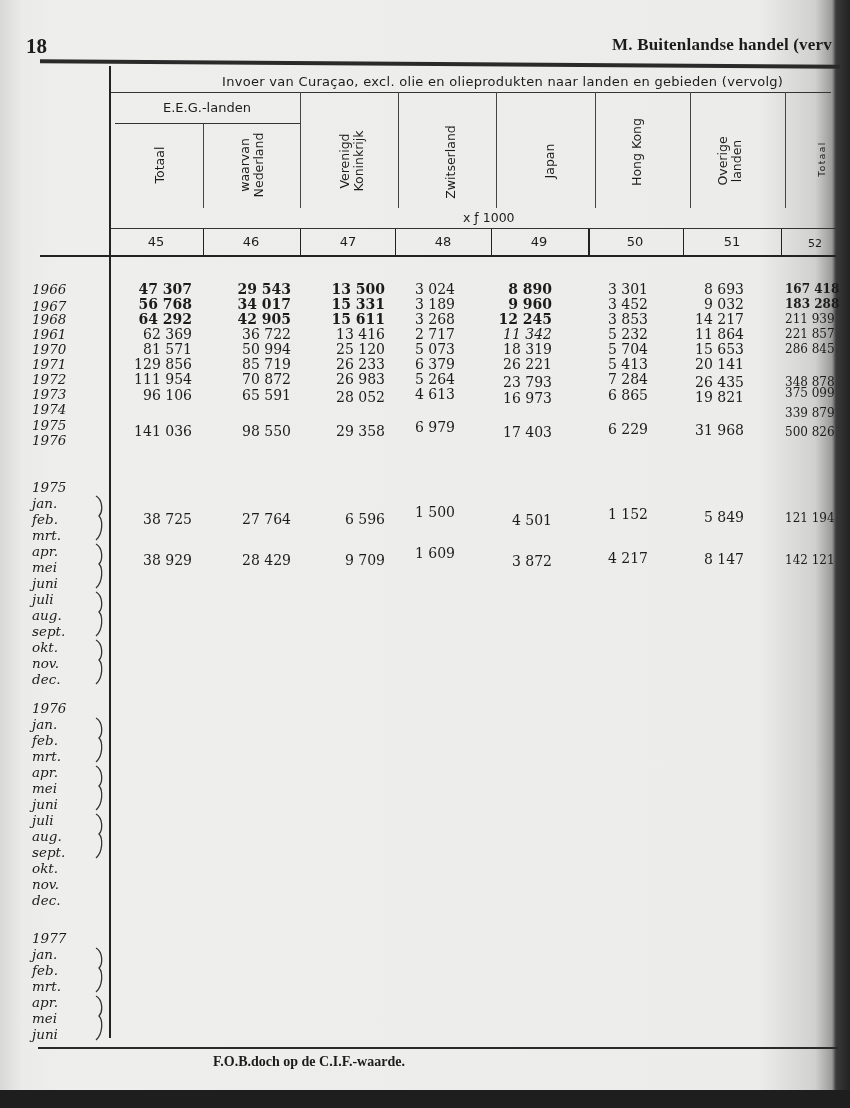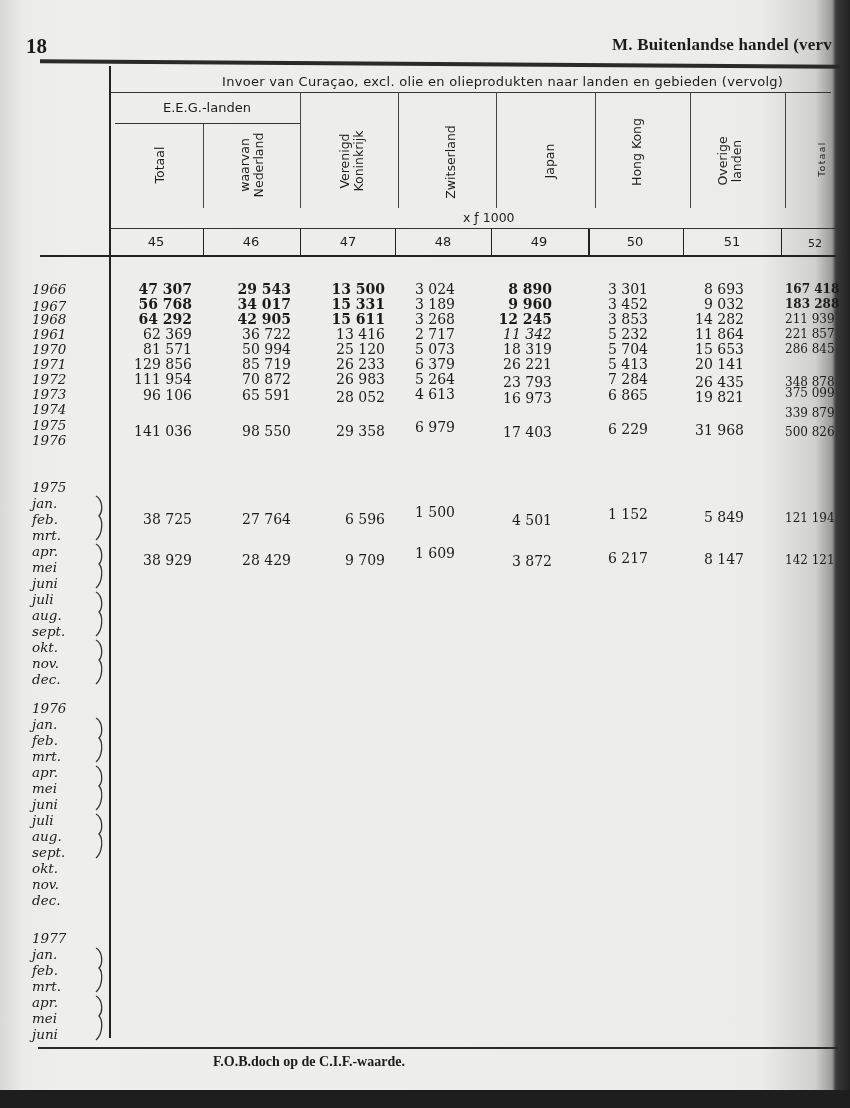--- a/index.html
+++ b/index.html
@@ -131,21 +131,21 @@
   <div class="num" style="right:202px;top:297px;">3 452</div>
   <div class="num" style="right:106px;top:297px;">9 032</div>
   <div class="num bold" style="left:785px;top:297px;font-size:12px;">183 288</div>
 
   <div class="num bold" style="right:658px;top:312px;">64 292</div>
   <div class="num bold" style="right:559px;top:312px;">42 905</div>
   <div class="num bold" style="right:465px;top:312px;">15 611</div>
   <div class="num" style="right:395px;top:312px;">3 268</div>
   <div class="num bold" style="right:298px;top:312px;">12 245</div>
   <div class="num" style="right:202px;top:312px;">3 853</div>
-  <div class="num" style="right:106px;top:312px;">14 282</div>
+  <div class="num" style="right:106px;top:312px;">14 217</div>
   <div class="num" style="left:785px;top:312px;font-size:12px;">211 939</div>
 
   <div class="num" style="right:658px;top:327px;">62 369</div>
   <div class="num" style="right:559px;top:327px;">36 722</div>
   <div class="num" style="right:465px;top:327px;">13 416</div>
   <div class="num" style="right:395px;top:327px;">2 717</div>
   <div class="num" style="right:298px;top:327px;font-style:italic;">11 342</div>
   <div class="num" style="right:202px;top:327px;">5 232</div>
   <div class="num" style="right:106px;top:327px;">11 864</div>
   <div class="num" style="left:785px;top:327px;font-size:12px;">221 857</div>
@@ -225,21 +225,21 @@
   <div class="num" style="right:298px;top:513px;">4 501</div>
   <div class="num" style="right:202px;top:507px;">1 152</div>
   <div class="num" style="right:106px;top:510px;">5 849</div>
   <div class="num" style="left:785px;top:511px;font-size:12px;">121 194</div>
 
   <div class="num" style="right:658px;top:553px;">38 929</div>
   <div class="num" style="right:559px;top:553px;">28 429</div>
   <div class="num" style="right:465px;top:553px;">9 709</div>
   <div class="num" style="right:395px;top:546px;">1 609</div>
   <div class="num" style="right:298px;top:554px;">3 872</div>
-  <div class="num" style="right:202px;top:551px;">6 217</div>
+  <div class="num" style="right:202px;top:551px;">4 217</div>
   <div class="num" style="right:106px;top:552px;">8 147</div>
   <div class="num" style="left:785px;top:553px;font-size:12px;">142 121</div>
 
   <div class="stub" style="top:701px;">1976</div>
   <div class="stub" style="top:717px;">jan.</div>
   <div class="stub" style="top:733px;">feb.</div>
   <div class="stub" style="top:749px;">mrt.</div>
   <div class="stub" style="top:765px;">apr.</div>
   <div class="stub" style="top:781px;">mei</div>
   <div class="stub" style="top:797px;">juni</div>

